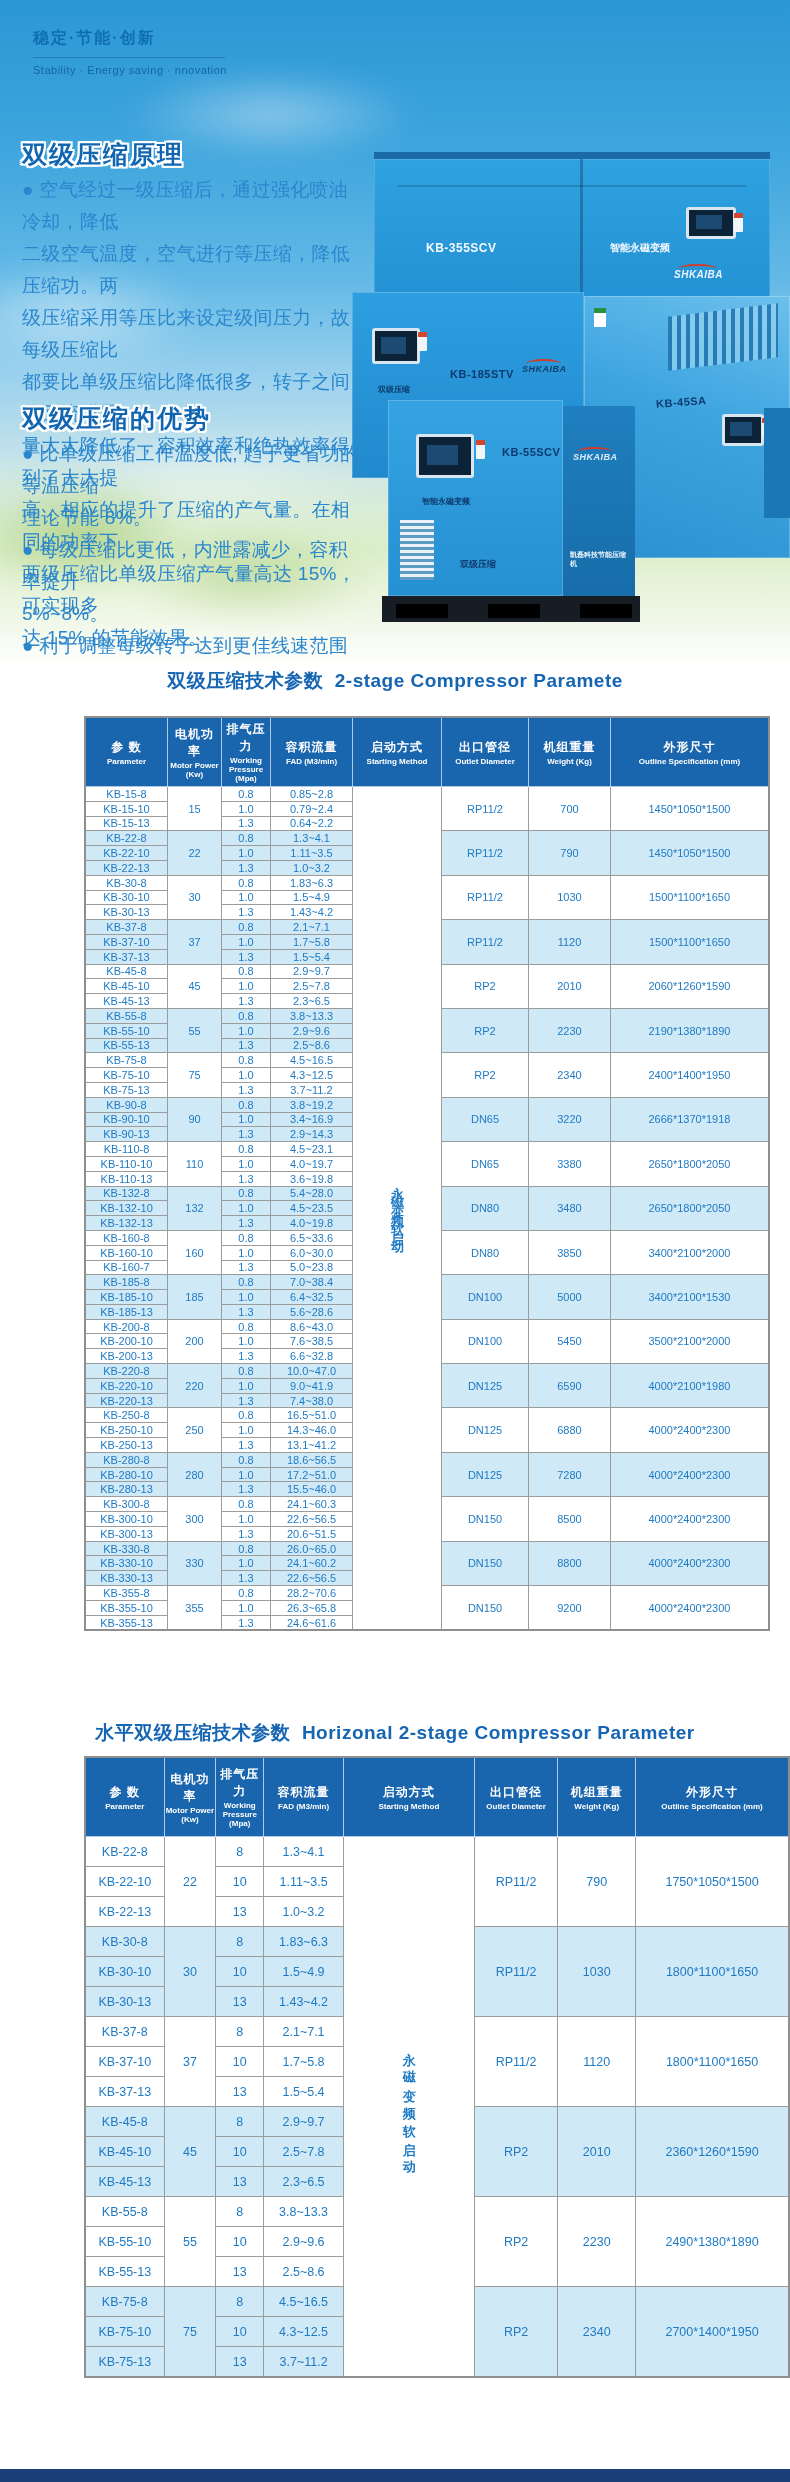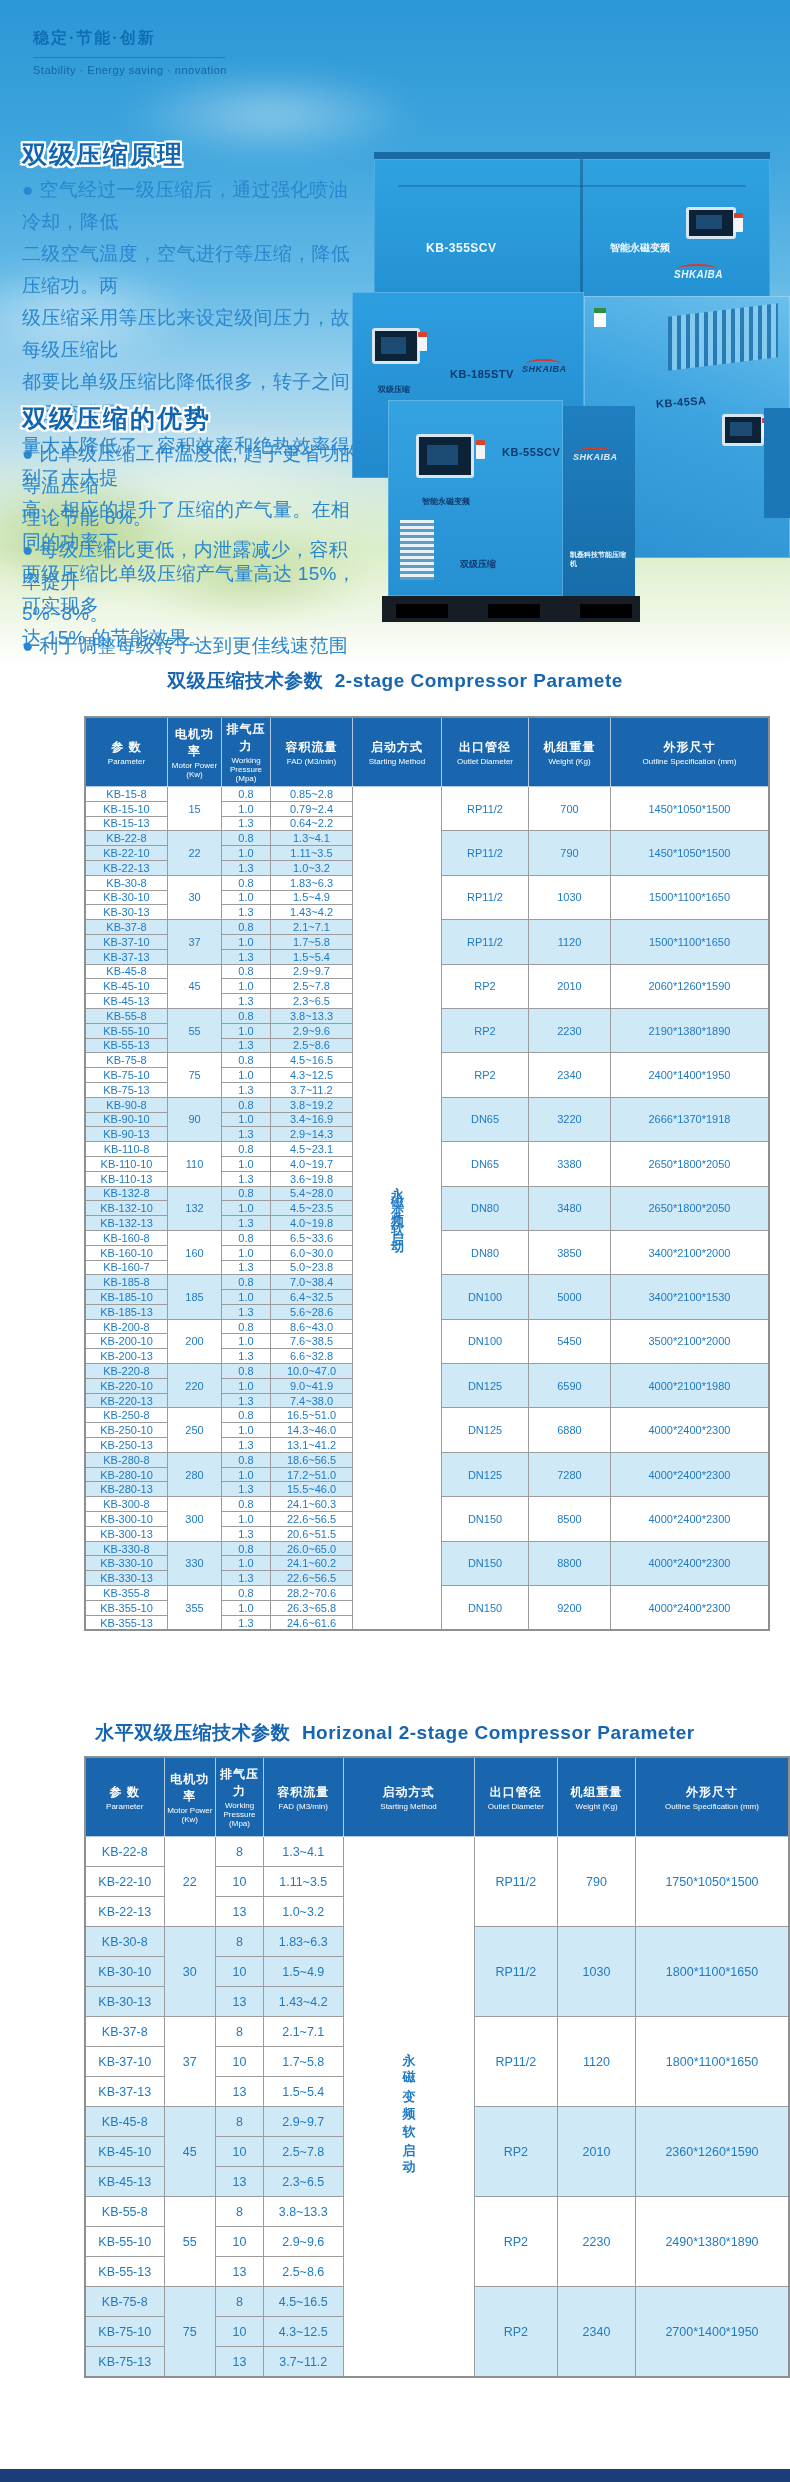--- a/index.html
+++ b/index.html
@@ -93,21 +93,21 @@
   
   .tbl-title{position:absolute;left:0;width:790px;text-align:center;font-size:19px;font-weight:bold;color:#1565b2;letter-spacing:.5px;}
   .t1-title{top:668px;}
   .t2-title{top:1720px;}
   .twrap{position:absolute;left:84px;}
   .t1{top:716px;}
   .t2{top:1756px;}
   table{border-collapse:collapse;border:2px solid #8f8f8f;table-layout:fixed;}
   th{background:#1a66ae;color:#fff;border:1px solid rgba(255,255,255,.65);padding:3px 1px;vertical-align:middle;}
   .hcn{font-size:12px;font-weight:bold;letter-spacing:1px;}
-  .hen{font-size:8px;font-weight:normal;margin-top:1px;line-height:9px;}
+  .hen{font-size:8px;font-weight:bold;margin-top:1px;line-height:9px;}
   td{border:1px solid #9c9c9c;text-align:center;color:#1f7ac4;padding:0 2px;}
   #table1 td{height:13.8px;font-size:11px;line-height:12px;}
   #table2 td{height:29px;font-size:12.5px;}
   tr.stripe td{background:#cfe9f7;}
   tr.gsep td{border-top:1px solid #7f7f7f;}
   td.c-start{background:#fff !important;}
   .vtext{writing-mode:vertical-rl;font-weight:bold;color:#1f7ac4;}
   #table1 .vtext{font-size:13px;letter-spacing:9px;}
   #table2 .vtext{font-size:13px;letter-spacing:18px;}
   #table1 th:nth-child(1){width:79px}#table1 th:nth-child(2){width:51px}

